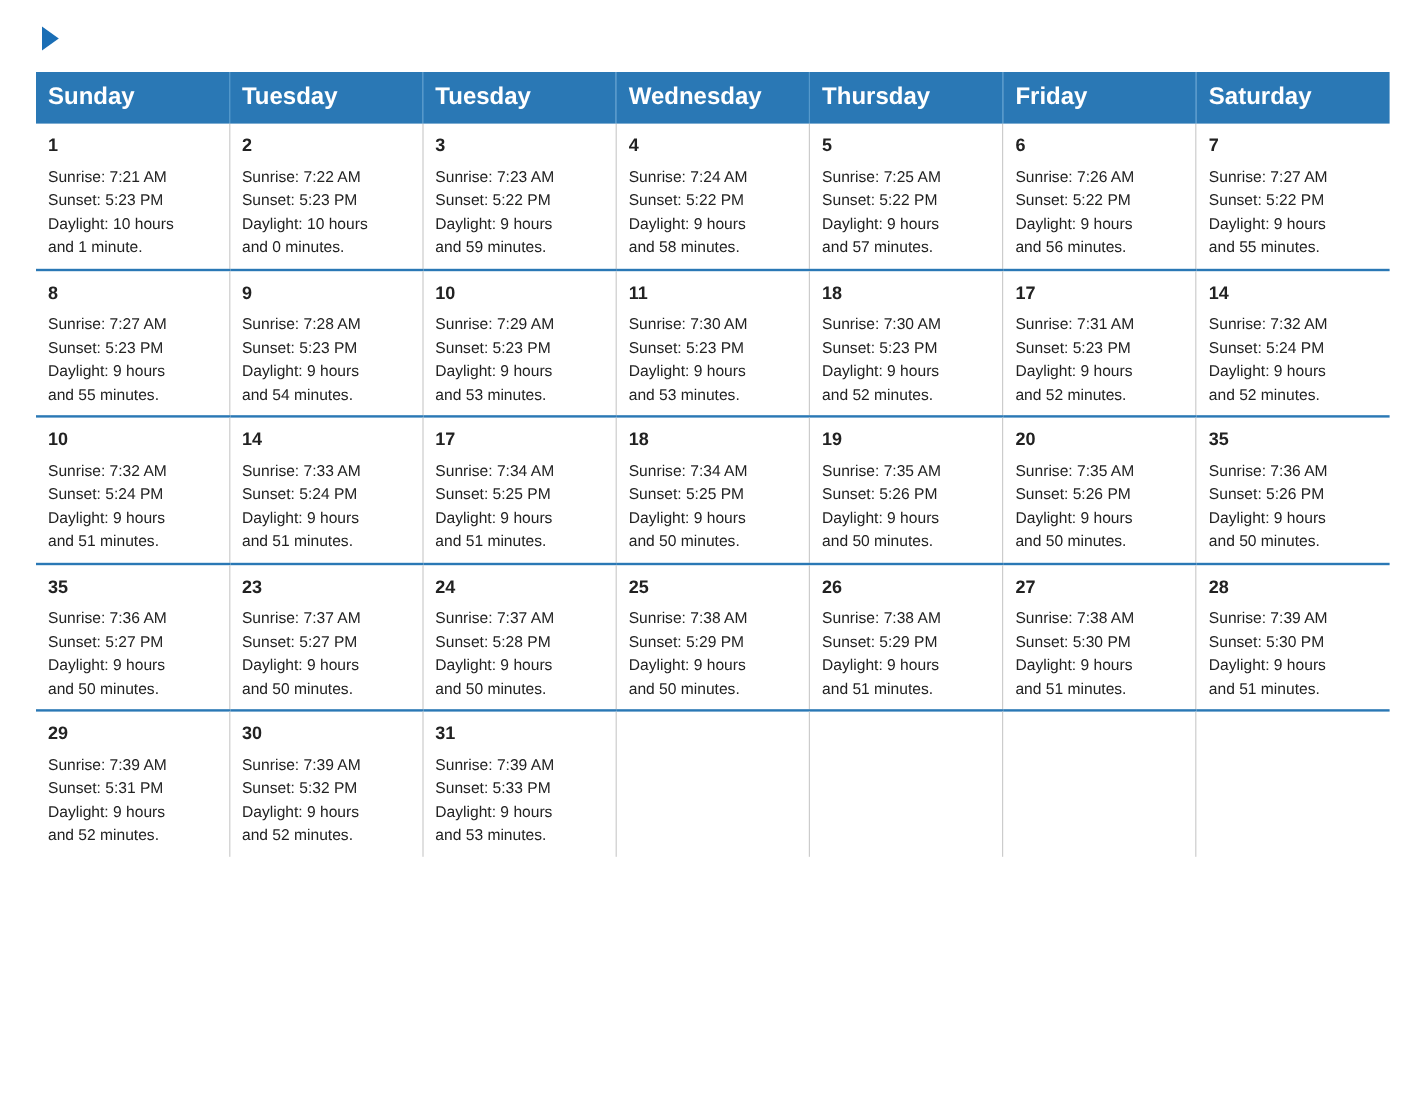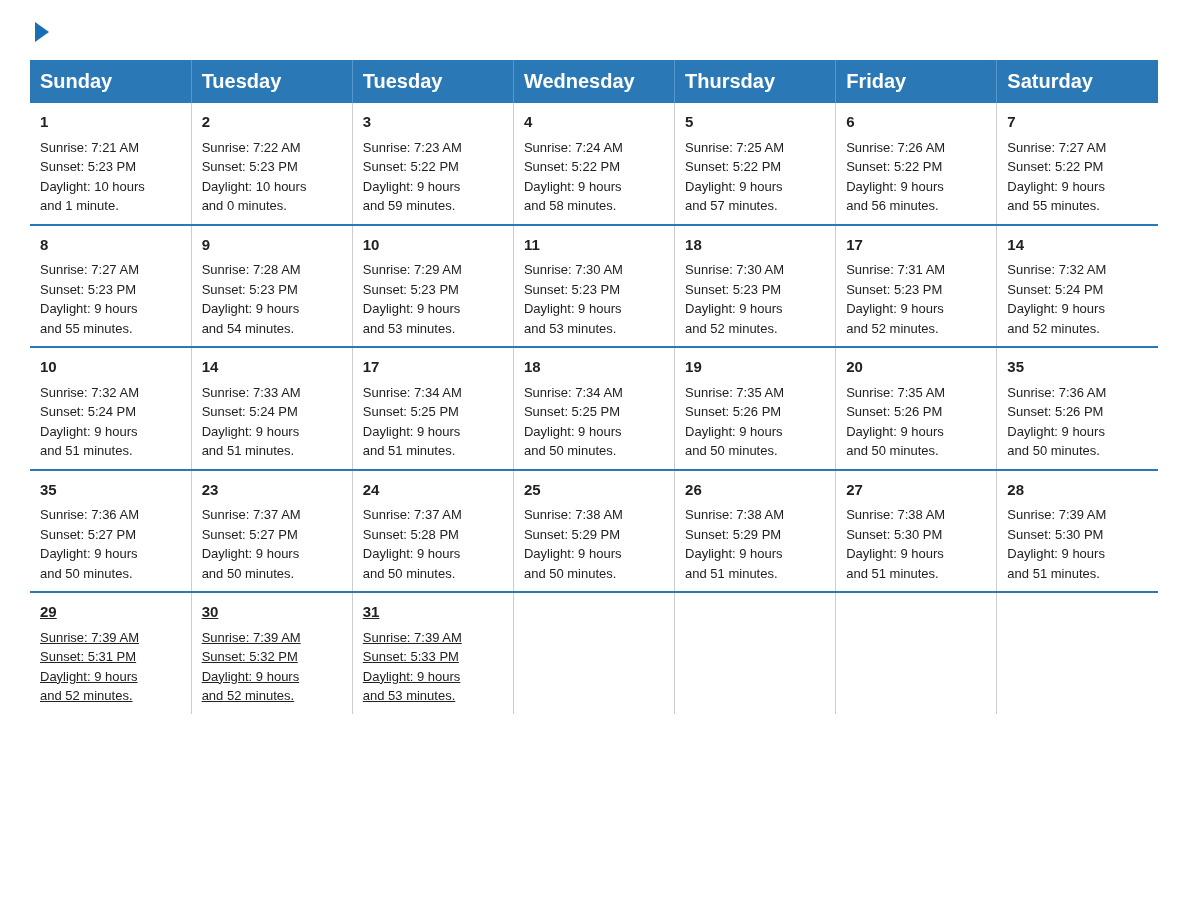--- a/index.html
+++ b/index.html
@@ -85,21 +85,20 @@
       border-right: 1px solid #ccc;
       border-bottom: 2px solid #2a78b5;
       line-height: 1.5;
       height: 110px;
     }
     .calendar-table tbody tr td:last-child {
       border-right: none;
     }
     .calendar-table tbody tr:last-child td {
       border-bottom: none;
-      text-decoration: underline;
     }
     .day-num {
       font-size: 15px;
       font-weight: bold;
       display: block;
       margin-bottom: 4px;
     }
     .empty-cell {
       background: #fff;
     }

